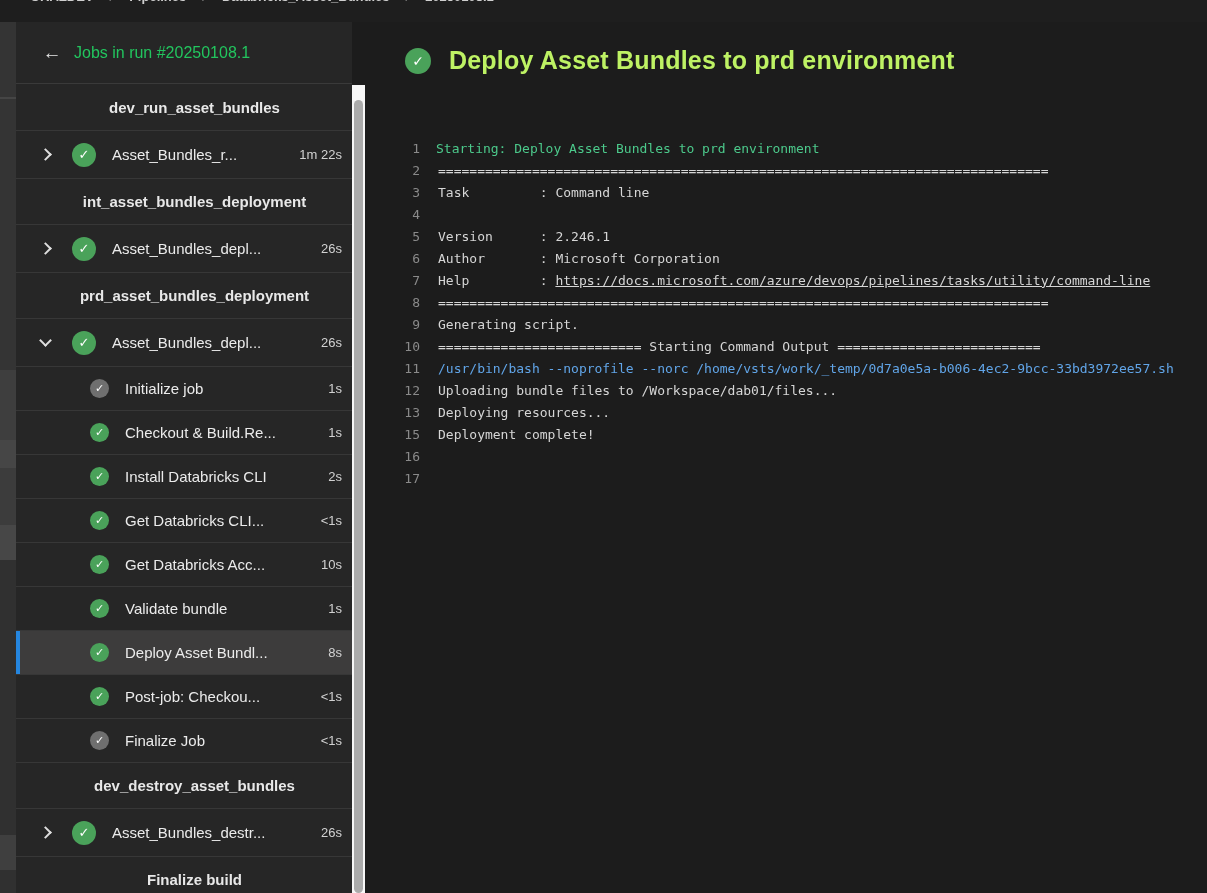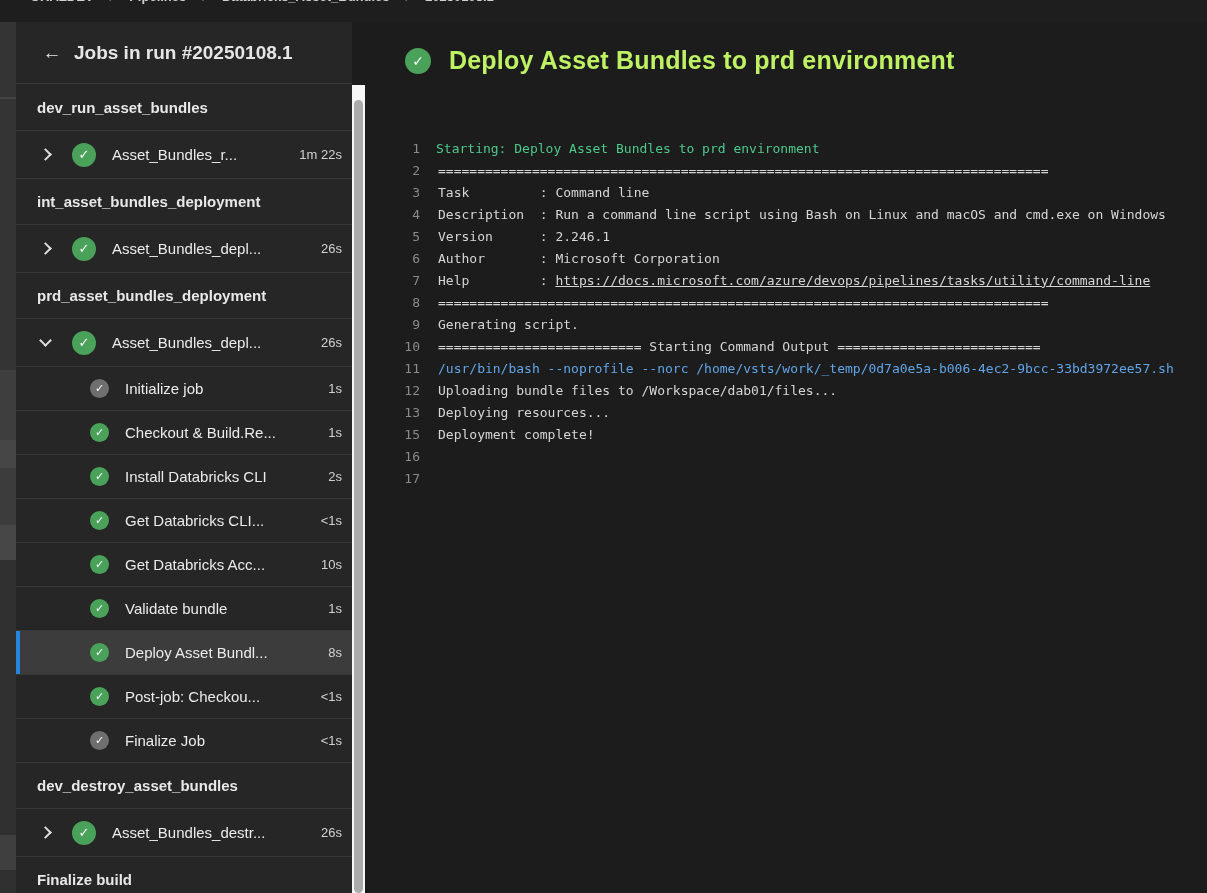--- a/index.html
+++ b/index.html
@@ -19,23 +19,23 @@
       #3e3e3e 348px 418px,#464646 418px 446px,#3c3c3c 446px 503px,#474747 503px 538px,
       #303030 538px 813px,#3f3f3f 813px 848px,#303030 848px 100%); }
 
   
   .sidebar { position:absolute; left:16px; top:22px; width:336px; height:871px;
              background:#262626; overflow:hidden; z-index:2; }
   .sb-header { height:62px; display:flex; align-items:center; padding-left:22px;
                border-bottom:1px solid #3a3a3a; }
   .back-btn { width:28px; height:28px; display:flex; align-items:center; justify-content:center;
               color:#e8e8e8; font-size:19px; cursor:pointer; }
-  .sb-title { margin-left:8px; font-size:19px; font-weight:700; color:#e5e5e5; }
-
-  .row { display:flex; align-items:center; border-top:1px solid #373737; position:relative; }
+  .sb-title { margin-left:8px; font-size:16px; font-weight:400; color:#22c55e; }
+
+  .row { display:flex; align-items:center; border-top:1px solid #373737; position:relative;justify-content:center; }
   .row:first-child { border-top:none; }
   .row.stage { height:46px; padding-left:21px; }
   .stage-lbl { font-size:15px; font-weight:700; color:#e8e8e8; }
   .row.job  { height:48px; padding-left:25px; cursor:pointer; }
   .row.step { height:44px; padding-left:74px; cursor:pointer; }
   .row.selected { background:#3d3c3c; }
   .row.selected::before { content:""; position:absolute; left:0; top:0; bottom:0;
                           width:4px; background:#2586df; }
   .chev { width:9px; height:9px; border-right:2px solid #dedede; border-bottom:2px solid #dedede;
           margin-right:22px; flex:none; }
@@ -203,21 +203,20 @@
       <div class="log-line">
         <span class="ln">2</span>
         <span class="lt plain">==============================================================================</span>
       </div>
       <div class="log-line">
         <span class="ln">3</span>
         <span class="lt plain">Task         : Command line</span>
       </div>
       <div class="log-line">
         <span class="ln">4</span>
-        <span class="lt plain">Description  : Run a command line script using Bash on Linux and macOS and cmd.exe on Windows</span>
       </div>
       <div class="log-line">
         <span class="ln">5</span>
         <span class="lt plain">Version      : 2.246.1</span>
       </div>
       <div class="log-line">
         <span class="ln">6</span>
         <span class="lt plain">Author       : Microsoft Corporation</span>
       </div>
       <div class="log-line">

